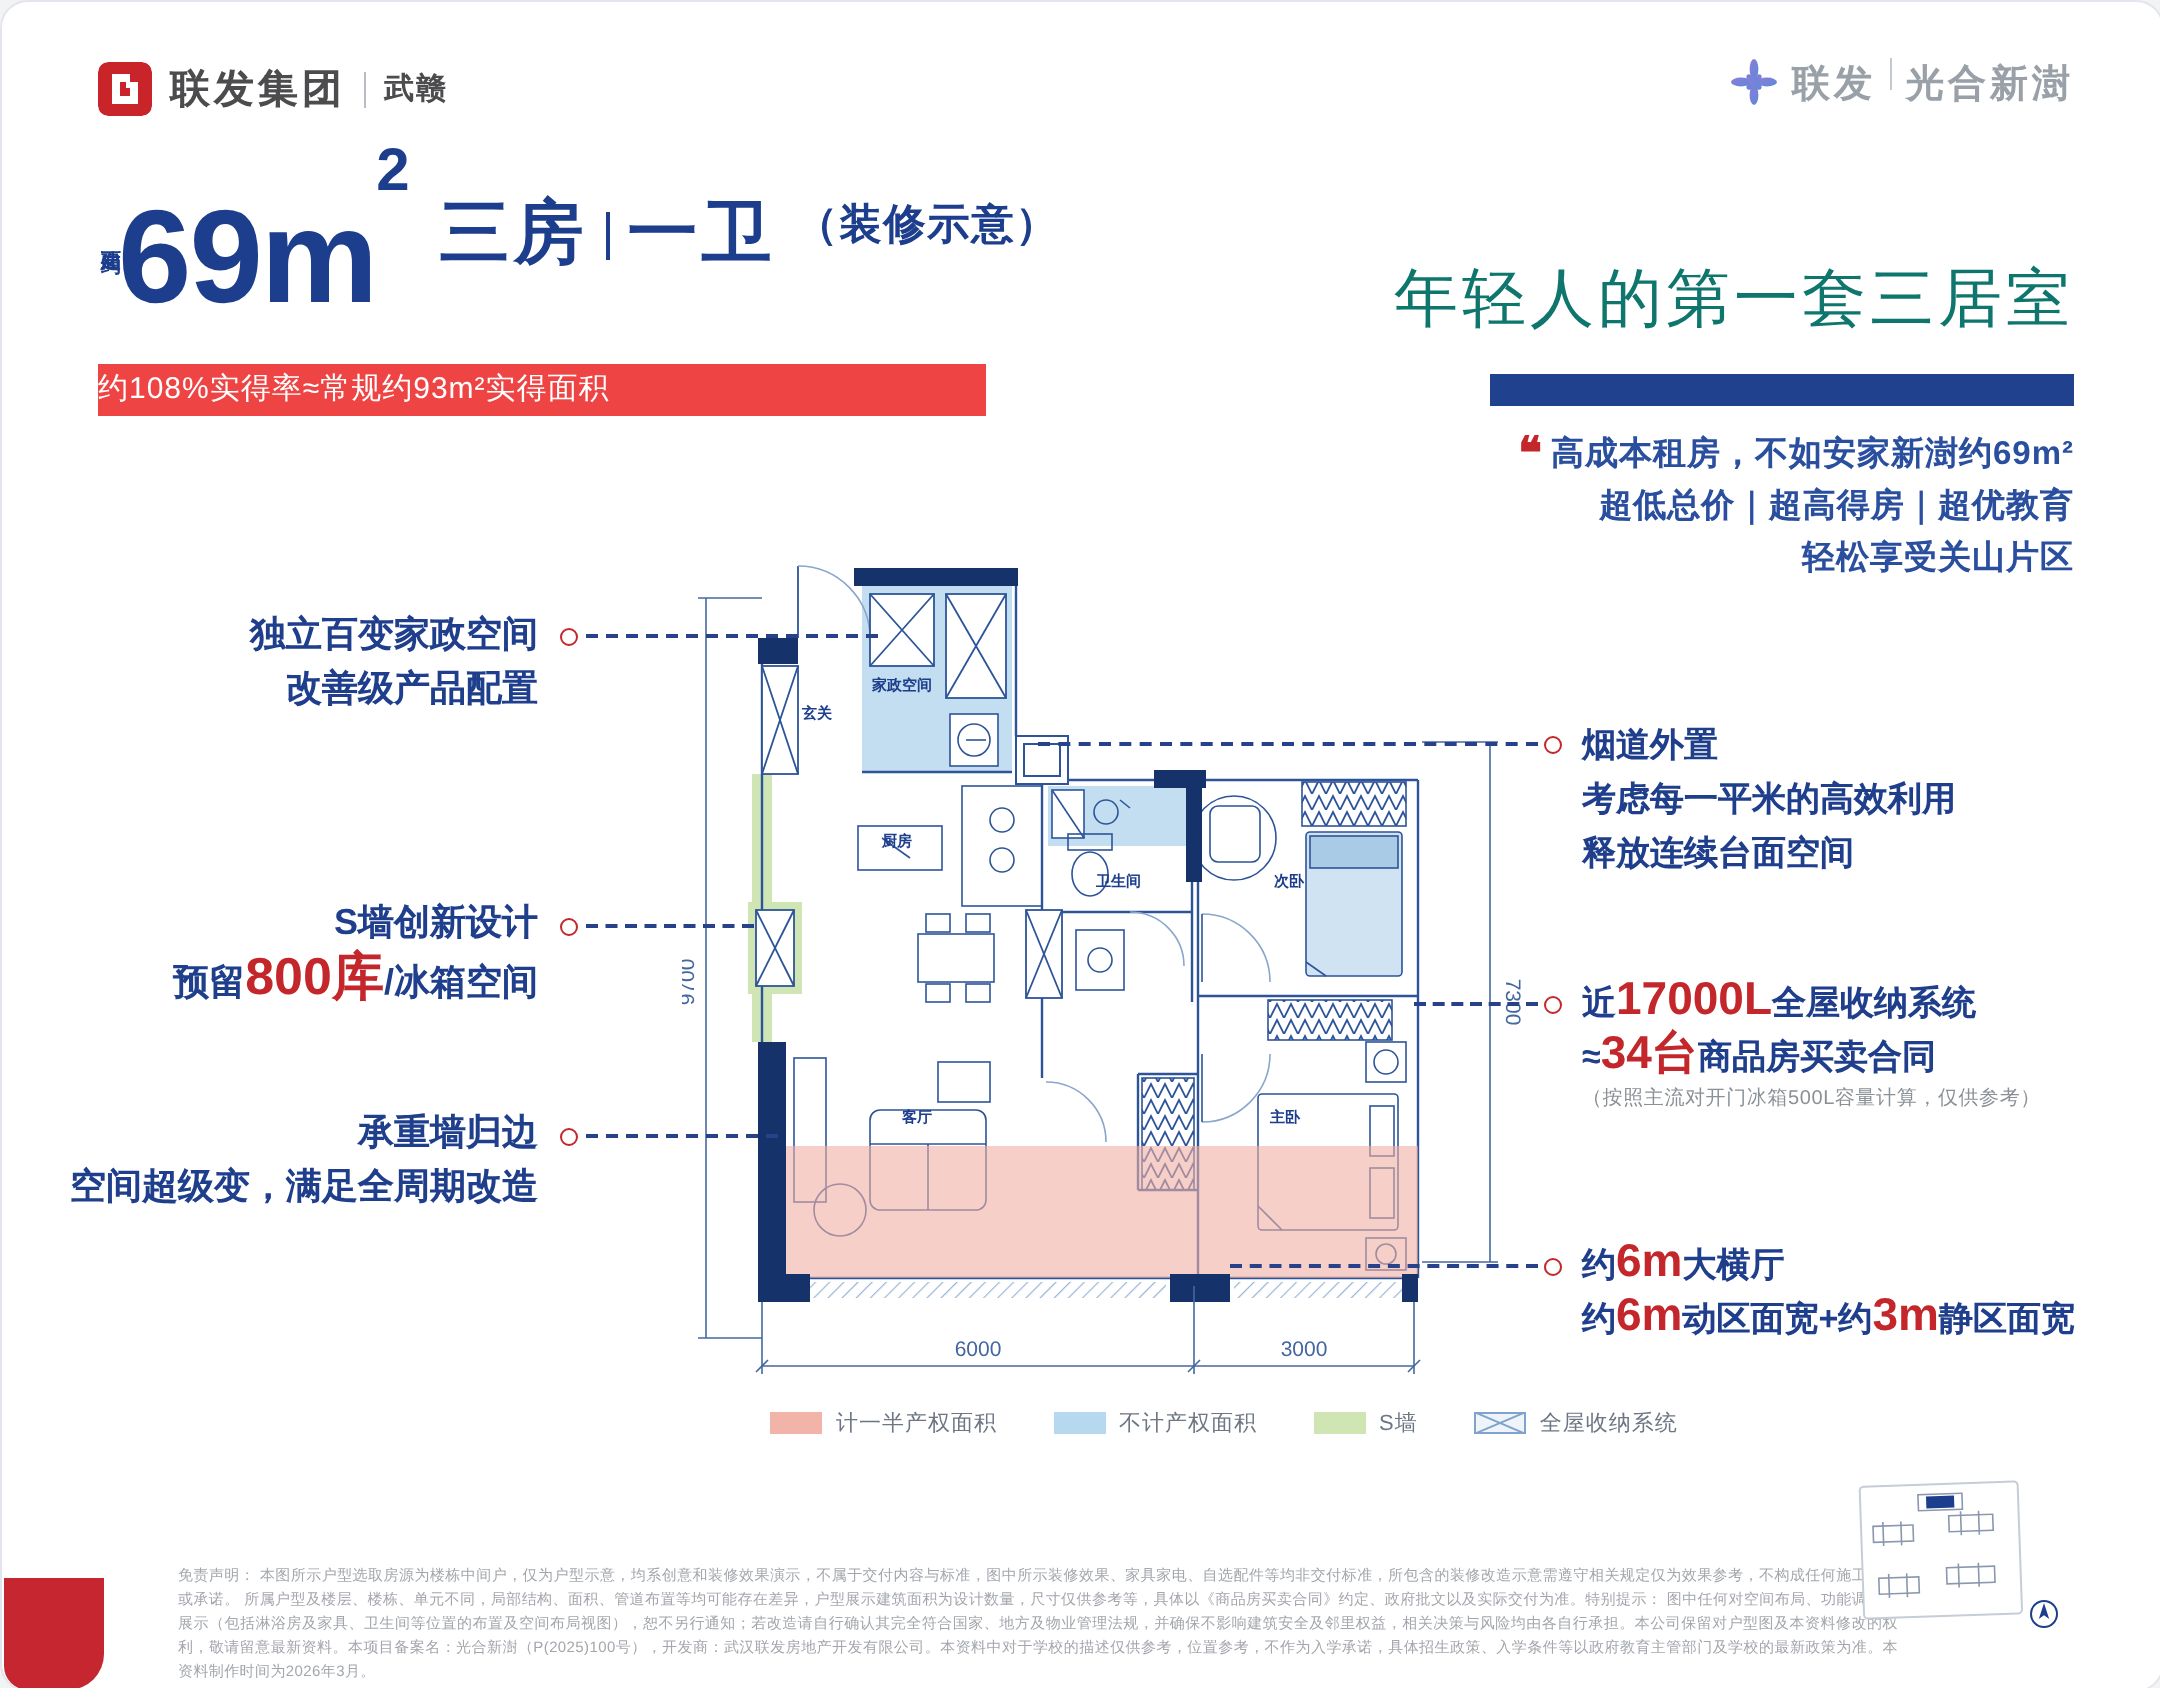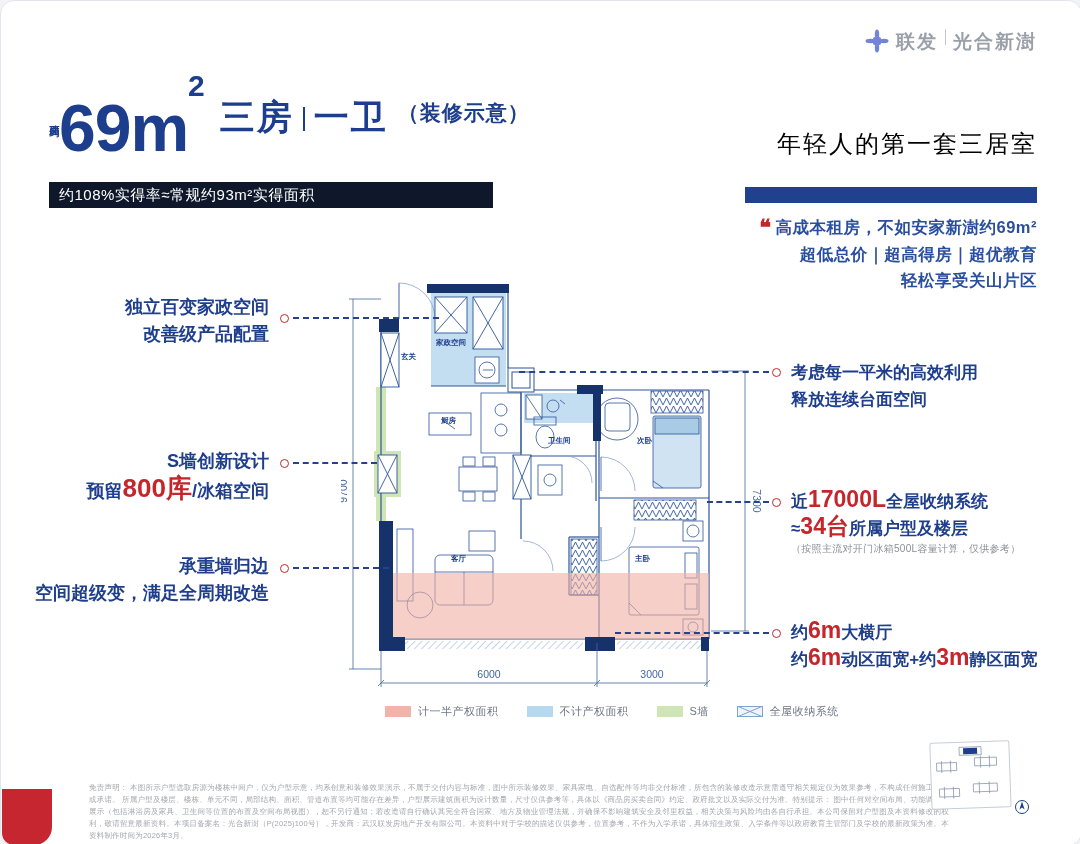--- a/index.html
+++ b/index.html
@@ -17,25 +17,25 @@
   .hdr-div2{width:1px;height:16px;background:#c4c8cf;}
   
   .vert-label{position:absolute;left:46px;top:116px;writing-mode:vertical-rl;
               font-size:10px;font-weight:bold;color:#1d3e8c;letter-spacing:1px;}
   .big-title{position:absolute;left:58px;top:97px;display:flex;align-items:flex-start;color:#1d3e8c;white-space:nowrap;}
   .area-num{font-size:66px;font-weight:bold;line-height:0.92;letter-spacing:-1px;}
   .area-sup{font-size:30px;font-weight:bold;vertical-align:top;position:relative;top:-26px;}
   .rooms{font-size:35px;font-weight:bold;margin-left:16px;letter-spacing:2px;line-height:1.1;}
   .rooms .bar{display:inline-block;width:2px;height:24px;background:#1d3e8c;margin:0 9px 2px 9px;vertical-align:middle;}
   .deco-note{font-size:21px;font-weight:bold;margin-left:10px;line-height:1.4;letter-spacing:1px;}
-  .eff-bar{position:absolute;left:48px;top:181px;width:444px;height:26px;background:#0f172a;
-           color:#fff;font-size:15px;line-height:26px;padding-left:10px;letter-spacing:0.5px;box-sizing:border-box;}
+  .eff-bar{position:absolute;left:48px;top:181px;width:444px;height:26px;background:#ef4444;
+           color:#fff;font-size:15px;line-height:26px;letter-spacing:0.5px;box-sizing:border-box;}
   
   .headline{position:absolute;right:44px;top:127px;font-family:"DejaVu Serif",serif;
-            font-size:24px;color:#000000;letter-spacing:2px;white-space:nowrap;font-weight:500;}
+            font-size:32px;color:#0f766e;letter-spacing:2px;white-space:nowrap;font-weight:500;}
   .headline-bar{position:absolute;right:44px;top:186px;width:292px;height:16px;background:#1f418e;}
   .quote{position:absolute;right:44px;top:213px;text-align:right;color:#2b4f9f;
          font-size:16.5px;font-weight:bold;line-height:26px;letter-spacing:0.5px;}
   .quote-mark{color:#c3272b;font-size:22px;font-weight:bold;margin-right:4px;vertical-align:-2px;}
   
   .callout{position:absolute;color:#1f3f8c;font-weight:bold;white-space:nowrap;}
   .co-left{text-align:right;right:812px;}
   .co-right{left:790px;text-align:left;}
   .co-line{font-size:18px;line-height:27px;}
   .co-line-sm{font-size:17px;line-height:27px;}
@@ -58,20 +58,29 @@
   .disclaimer{position:absolute;left:88px;top:781px;width:860px;font-size:7.5px;line-height:12px;
               color:#a3a7ad;text-align:justify;letter-spacing:0.2px;}
   .siteplan{position:absolute;left:928px;top:739px;transform:rotate(-2deg);z-index:3;}
   .compass{position:absolute;left:1012px;top:797px;z-index:3;}
 </style>
 </head>
 <body>
 
 <div class="page">
 
+  <div class="hdr-left">
+    <svg class="logo-mark" viewBox="0 0 27 27">
+      <rect x="0" y="0" width="27" height="27" rx="5" fill="#c8242a"></rect>
+      <path d="M7,6 h9 v4 h4 v11 h-13 z M11,10 v7 h5 v-4 h-2 v-3 z" fill="#ffffff"></path>
+    </svg>
+    <span class="hdr-company">联发集团</span>
+    <span class="hdr-div"></span>
+    <span class="hdr-region">武赣</span>
+  </div>
   <div class="hdr-right">
     <svg width="24" height="24" viewBox="0 0 24 24">
       <defs>
           <linearGradient id="fg" x1="0" y1="0" x2="1" y2="1">
         <stop offset="0" stop-color="#8f7bd8"></stop>
             <stop offset="1" stop-color="#5a8bd8"></stop>
       </linearGradient>
         </defs>
       <g fill="url(#fg)">
         <ellipse cx="12" cy="5.5" rx="2.2" ry="5"></ellipse>
@@ -96,40 +105,41 @@
   <div class="eff-bar">约108%实得率≈常规约93m²实得面积</div>
 
   <div class="headline">年轻人的第一套三居室</div>
   <div class="headline-bar"></div>
   <div class="quote">
     <div><span class="quote-mark">❝</span><span>高成本租房，不如安家新澍约69m²</span></div>
     <div>超低总价｜超高得房｜超优教育</div>
     <div>轻松享受关山片区</div>
   </div>
 
-  <div class="callout co-left" style="top:293px;">
+  <div class="callout co-left" style="top:303px;">
     <div class="co-line">独立百变家政空间</div>
     <div class="co-line">改善级产品配置</div>
   </div>
   <div class="callout co-left" style="top:447px;">
     <div class="co-line">S墙创新设计</div>
     <div class="co-line"><span>预留</span><span class="em-red">800库</span><span>/冰箱空间</span></div>
   </div>
   <div class="callout co-left" style="top:552px;">
     <div class="co-line">承重墙归边</div>
     <div class="co-line">空间超级变，满足全周期改造</div>
   </div>
 
   <div class="callout co-right" style="top:358px;">
+    <div class="co-line-sm">烟道外置</div>
     <div class="co-line-sm">考虑每一平米的高效利用</div>
     <div class="co-line-sm">释放连续台面空间</div>
   </div>
   <div class="callout co-right" style="top:487px;">
     <div class="co-line-sm"><span>近</span><span class="em-red-m">17000L</span><span>全屋收纳系统</span></div>
-    <div class="co-line-sm"><span>≈</span><span class="em-red-m">34台</span><span>所属户型及楼层</span></div>
+    <div class="co-line-sm"><span>≈</span><span class="em-red-m">34台</span><span>商品房买卖合同</span></div>
     <div class="co-note">（按照主流对开门冰箱500L容量计算，仅供参考）</div>
   </div>
   <div class="callout co-right" style="top:618px;">
     <div class="co-line-sm"><span>约</span><span class="em-red-m">6m</span><span>大横厅</span></div>
     <div class="co-line-sm"><span>约</span><span class="em-red-m">6m</span><span>动区面宽+约</span><span class="em-red-m">3m</span><span>静区面宽</span></div>
   </div>
 
   <div class="leader" style="top:316px;left:292px;width:146px;"></div>
   <div class="leader" style="top:461px;left:292px;width:84px;"></div>
   <div class="leader" style="top:566px;left:292px;width:96px;"></div>

